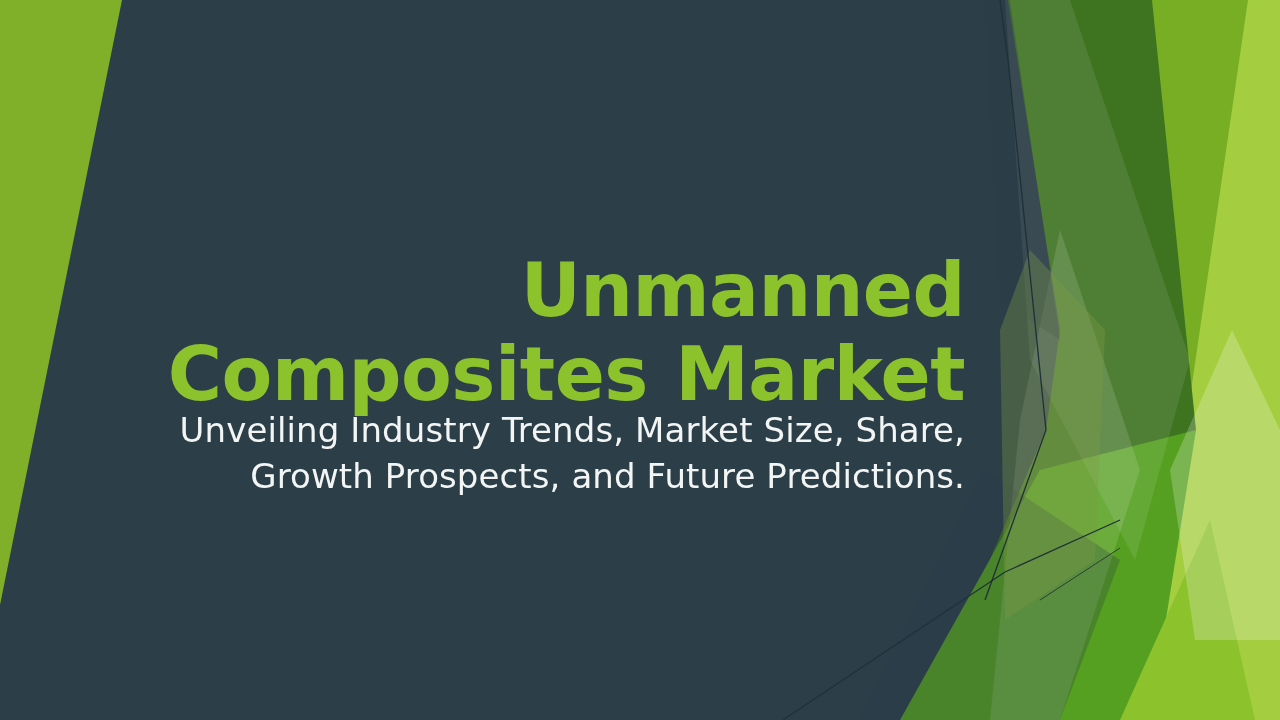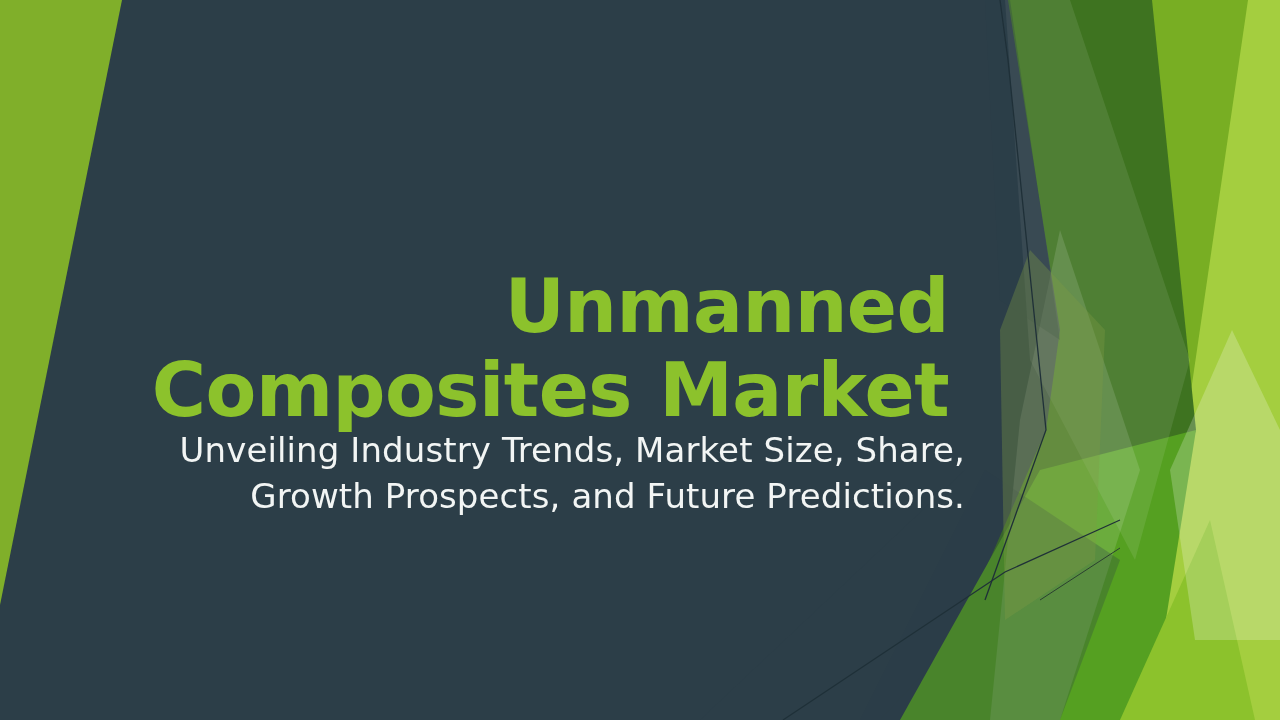--- a/index.html
+++ b/index.html
@@ -32,33 +32,33 @@
     z-index: 5;
   }
   #title-block {
     position: absolute;
     left: 100px;
     top: 248px;
     width: 865px;
     text-align: right;
   }
   #slide-title {
-    margin: 16px;
+    margin: 0;
     font-family: "DejaVu Sans", sans-serif;
     font-weight: bold;
     font-size: 74px;
     line-height: 1.14;
     letter-spacing: -0.5px;
     color: #8cc22c;
     word-spacing: 2px;
   }
   #subtitle-block {
     position: absolute;
     left: 150px;
-    top: 428px;
+    top: 408px;
     width: 815px;
     text-align: right;
   }
   #slide-subtitle {
     margin: 0;
     font-family: "DejaVu Sans", sans-serif;
     font-weight: normal;
     font-size: 34px;
     line-height: 1.34;
     color: #f2f5f4;

